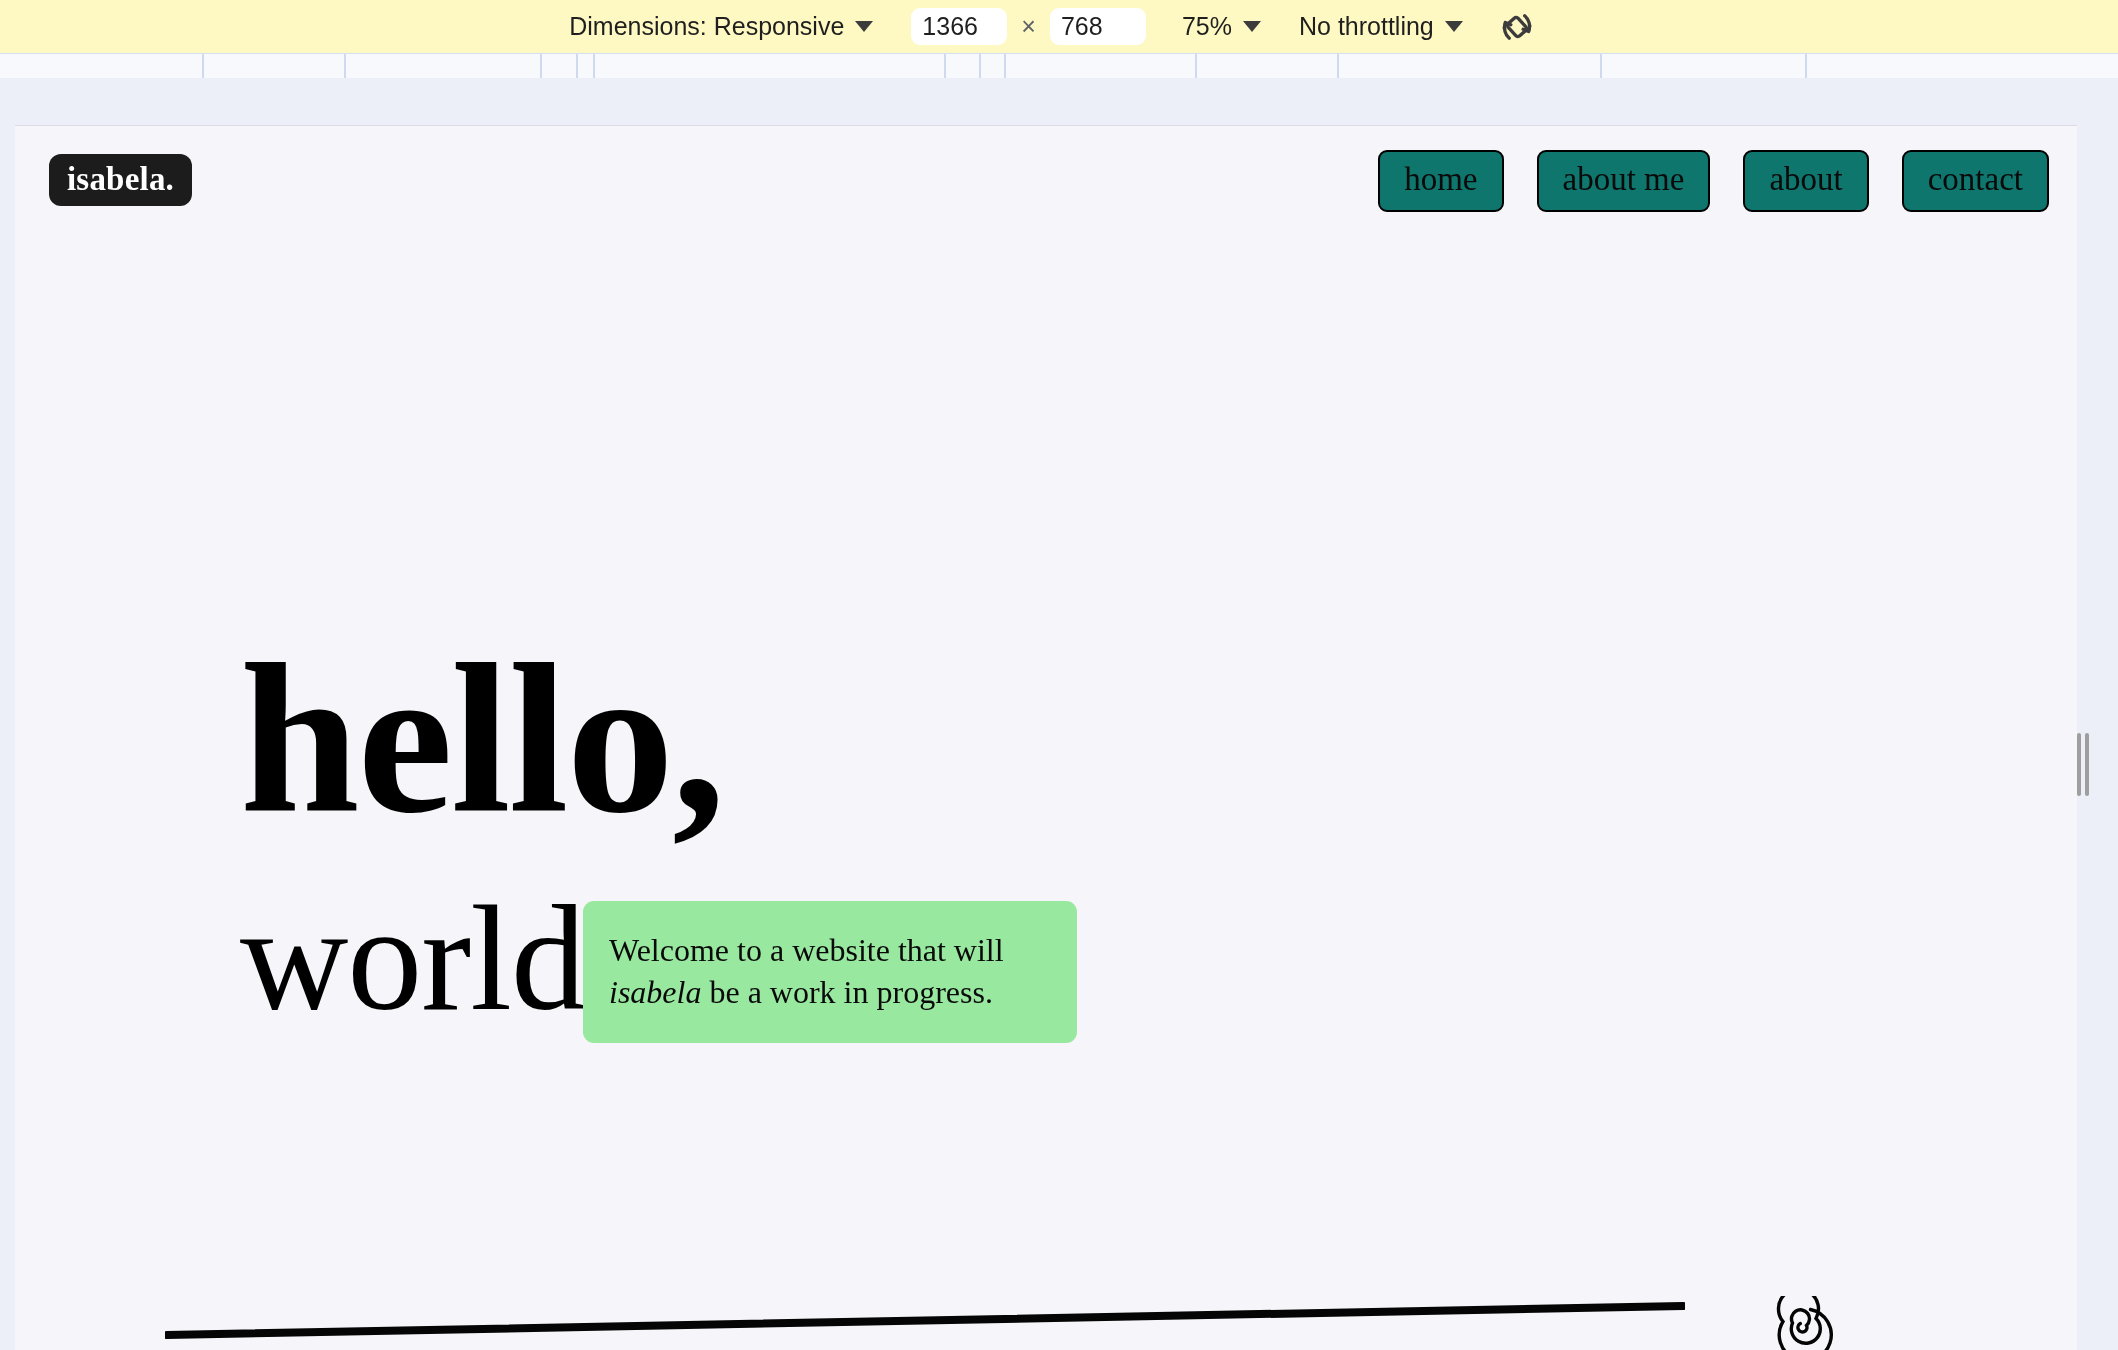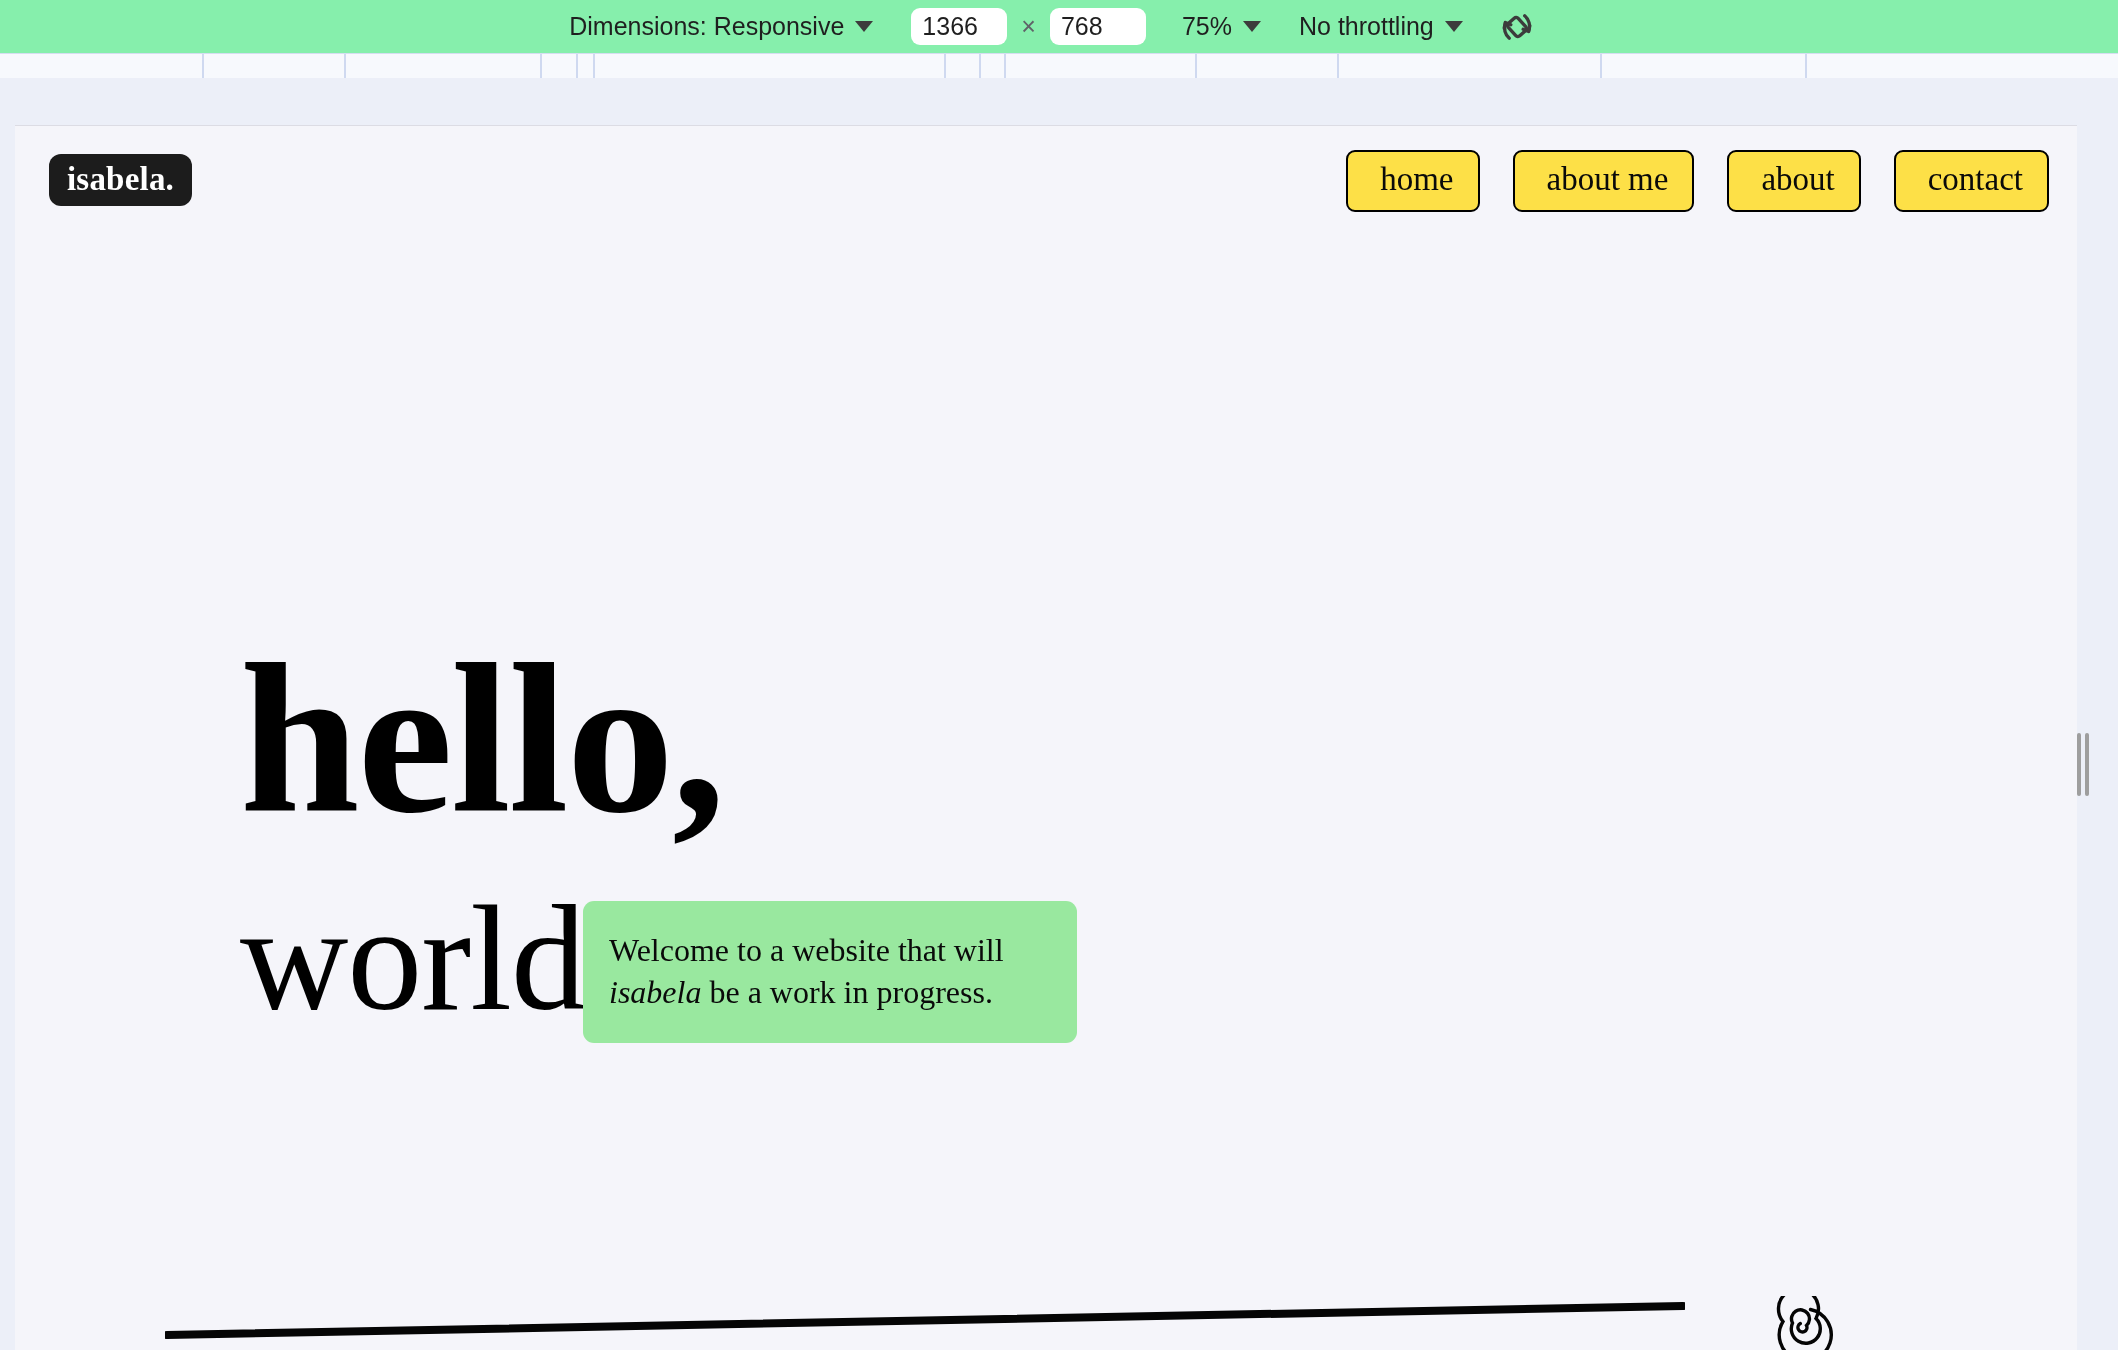--- a/index.html
+++ b/index.html
@@ -14,21 +14,21 @@
     font-family: "Liberation Sans", sans-serif;
     background: #eceff8;
   }
 
   
   #devtools-toolbar {
     position: absolute;
     left: 0; top: 0;
     width: 2118px;
     height: 53px;
-    background: #86efac;
+    background: #fef9c3;
     display: flex;
     align-items: center;
     justify-content: center;
     gap: 0px;
   }
 
   .tb-row {
     display: flex;
     align-items: center;
     height: 53px;
@@ -154,27 +154,27 @@
   #site-nav {
     position: absolute;
     right: 28px;
     top: 24px;
     display: flex;
     align-items: center;
     gap: 33px;
   }
 
   .nav-btn {
-    background: #fde047;
+    background: #0f766e;
     border: 2px solid #000000;
     border-radius: 9px;
     font-family: "Liberation Serif", serif;
     font-size: 33px;
     color: #0a0a0a;
-    padding: 9px 24px 11px 32px;
+    padding: 9px 24px 11px 24px;
     line-height: 1.15;
     cursor: pointer;
     white-space: nowrap;
   }
 
   
   #hero-hello {
     position: absolute;
     left: 225px;
     top: 521px;

